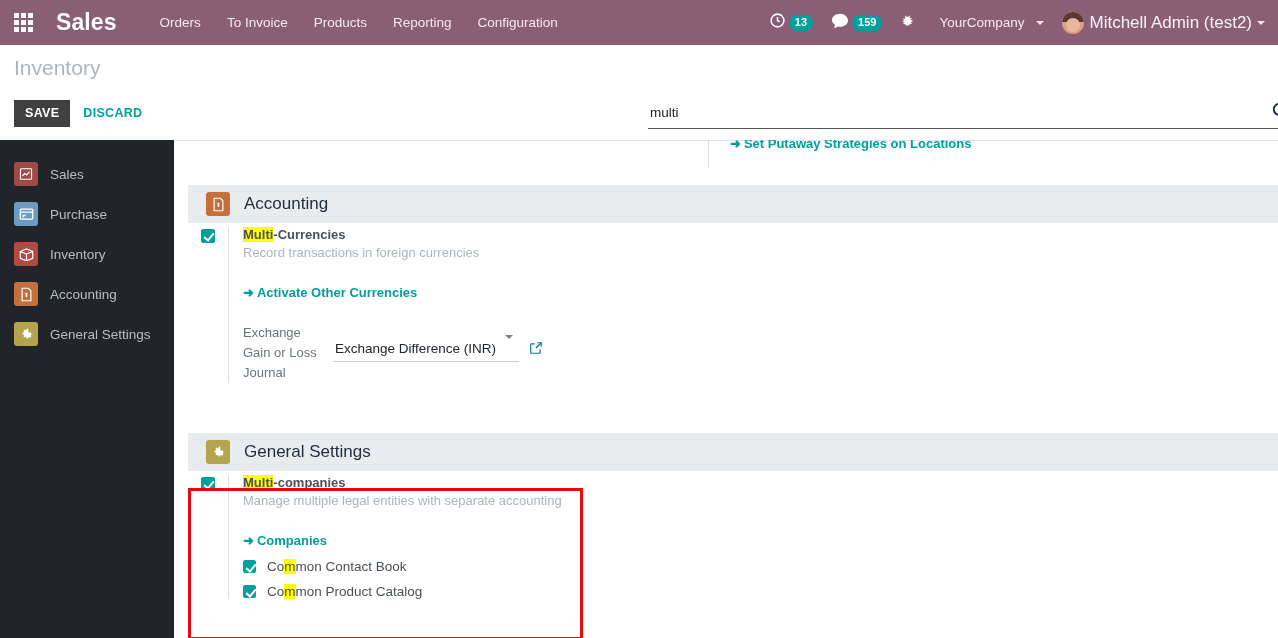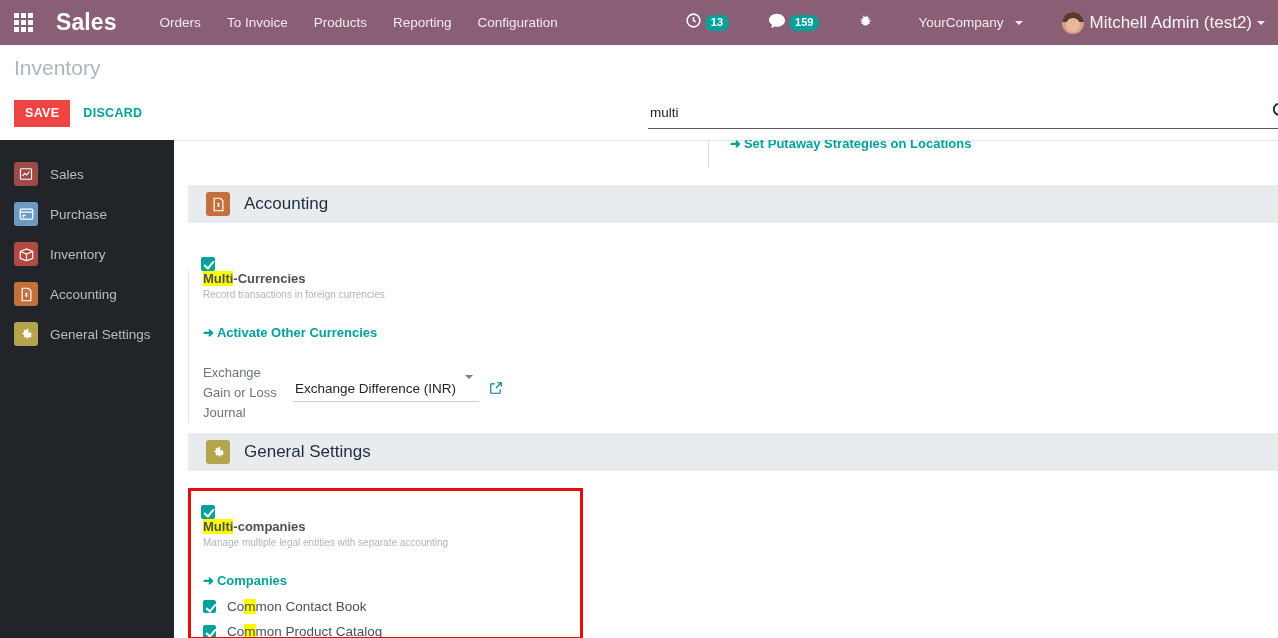--- a/index.html
+++ b/index.html
@@ -50,21 +50,20 @@
     padding: 0 13px;
     line-height: 45px;
     cursor: pointer;
     white-space: nowrap;
   }
 
   .nav-right {
     position: absolute; right: 0; top: 0; height: 45px;
     display: flex; align-items: center;
     padding-right: 4px;
-    gap: 21px;
   }
   .sysitem { display: flex; align-items: center; padding: 0 9px; cursor: pointer; position: relative; }
   .badge-pill {
     background: #00a09d; color: #fff;
     font-size: 11px; font-weight: bold;
     border-radius: 9px;
     padding: 1px 6px 2px 6px;
     margin-left: 3px;
     line-height: 13px;
   }
@@ -89,21 +88,21 @@
     width: 1278px; height: 95px;
     background: #ffffff;
     z-index: 40;
   }
   .cp-title {
     position: absolute; left: 14px; top: 11px;
     font-size: 21px; color: #adb5bd;
   }
   .cp-buttons { position: absolute; left: 14px; top: 55px; display: flex; align-items: center; }
   .btn-save {
-    background: #ef4444; color: #ffffff;
+    background: #404040; color: #ffffff;
     border: none; border-radius: 0;
     font-size: 12.5px; font-weight: bold;
     padding: 6px 11px 7px 11px;
     cursor: pointer; letter-spacing: .3px;
   }
   .btn-discard {
     background: transparent; color: #00a09d;
     border: none;
     font-size: 12.5px; font-weight: bold;
     padding: 6px 10px 7px 13px;
@@ -175,24 +174,23 @@
   .settings-header .hdr-icon {
     width: 24px; height: 24px; border-radius: 3px;
     margin-right: 14px;
     display:flex; align-items:center; justify-content:center;
     color:#fff; font-size:13px; flex:0 0 auto; overflow:hidden; position:relative;
   }
   .settings-header .hdr-title { font-size: 17px; color: #1f2d3d; }
 
   .setting-row {
     display: flex;
-    padding: 32px 0 0 0;
+    padding: 4px 0 0 0;
     margin-left: 14px;
     position: relative;
-    flex-direction: column;
   }
   .cb-col { width: 40px; display:flex; justify-content:center; padding-top: 2px; flex: 0 0 auto; }
   .ck {
     width: 14px; height: 14px;
     background: #00a09d;
     border: 1px solid #00a09d;
     border-radius: 2px;
     position: relative;
     cursor: pointer;
     flex: 0 0 auto;
@@ -202,21 +200,21 @@
     position: absolute; left: 4px; top: 1px;
     width: 4px; height: 8px;
     border: solid #ffffff;
     border-width: 0 2px 2px 0;
     transform: rotate(40deg);
   }
   .ck.small { width: 13px; height: 13px; }
 
   .text-col { border-left: 1px solid #dee2e6; padding-left: 14px; flex: 1 1 auto; }
   .setting-label { font-size: 13px; font-weight: bold; color: #495057; margin-bottom: 3px; }
-  .setting-desc { font-size: 10px; color: #adb5bd; }
+  .setting-desc { font-size: 13px; color: #adb5bd; }
   mark { background: #ffff00; color: inherit; padding: 0; }
 
   .inner-link {
     display: inline-block;
     margin-top: 25px;
     color: #00a09d; font-size: 13px; font-weight: bold;
     cursor: pointer;
   }
   .arrow-gl { font-weight: bold; margin-right: 3px; }
 

